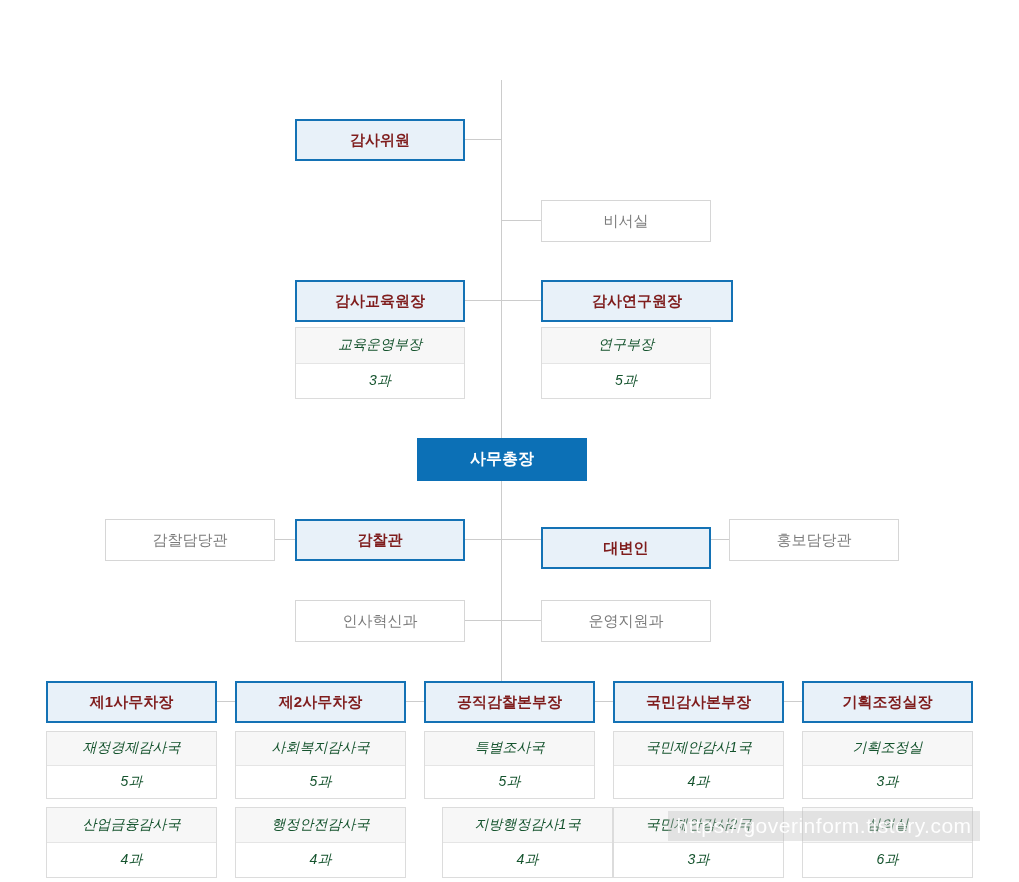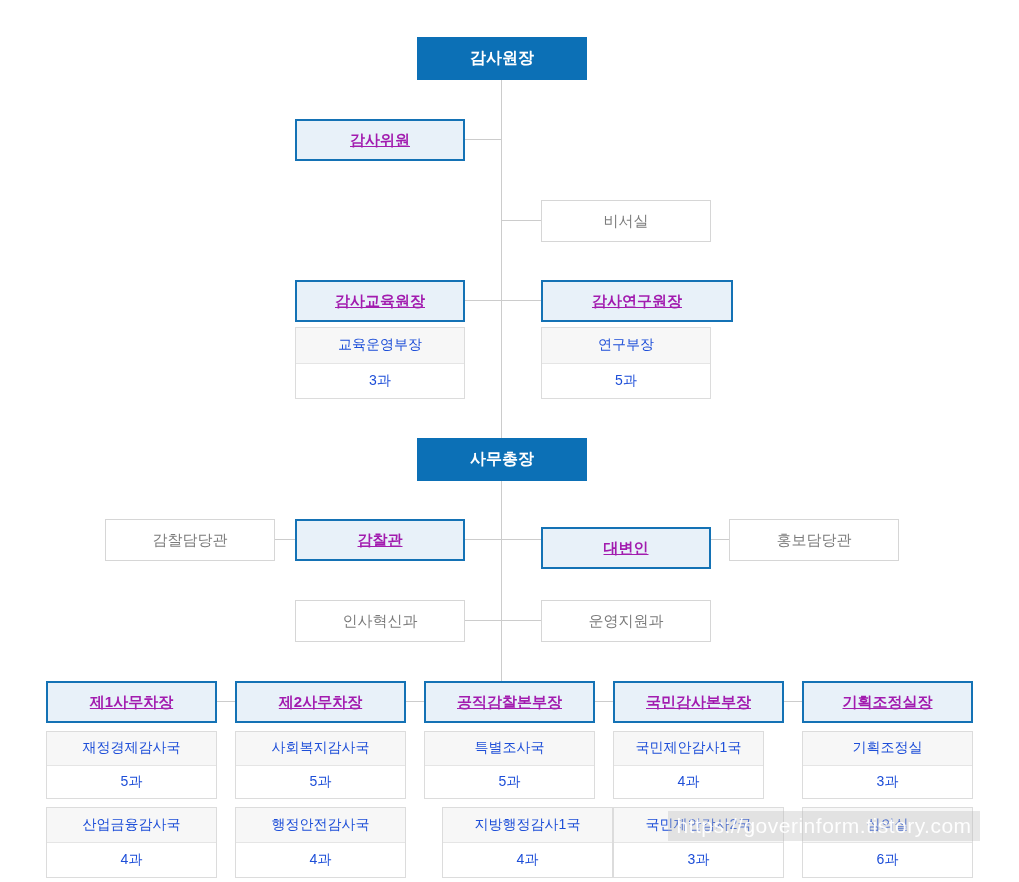--- a/index.html
+++ b/index.html
@@ -6,29 +6,29 @@
   #stage{
     position:relative;width:1019px;height:882px;background:#ffffff;overflow:hidden;
     font-family:"Liberation Sans","DejaVu Sans",sans-serif;
   }
   .box{
     position:absolute;box-sizing:border-box;
     display:flex;align-items:center;justify-content:center;text-align:center;
     white-space:nowrap;
   }
   .primary{background:#0c70b6;color:#ffffff;font-size:16px;font-weight:bold;}
-  .blue{background:#e8f1f9;border:2px solid #1472b5;color:#a21caf;font-size:15px;font-weight:bold;text-decoration:underline;}
+  .blue{background:#e8f1f9;border:2px solid #1472b5;color:#7f1d1d;font-size:15px;font-weight:bold;}
   .plain{background:#ffffff;border:1px solid #d6d6d6;color:#7b7b7b;font-size:15px;}
   .subgroup{
     position:absolute;box-sizing:border-box;border:1px solid #dcdcdc;background:#ffffff;
     display:flex;flex-direction:column;
   }
   .cell{
     flex:1;display:flex;align-items:center;justify-content:center;
-    font-size:14px;color:#1d4ed8;white-space:nowrap;
+    font-size:14px;color:#14532d;white-space:nowrap;font-style:italic;
   }
   .cell.gray{background:#f7f7f7;border-bottom:1px solid #e5e5e5;}
   .vline,.hline{position:absolute;background:#cccccc;}
   .vline{width:1px;}
   .hline{height:1px;}
   #watermark{
     position:absolute;left:668px;top:811px;width:312px;height:30px;
     background:rgba(187,187,187,0.35);color:rgba(255,255,255,0.95);
     display:flex;align-items:center;justify-content:center;
     font-size:21px;letter-spacing:0.5px;white-space:nowrap;overflow:hidden;
@@ -47,21 +47,20 @@
   <div class="hline" style="left:465px;top:300px;width:76px;"></div>
   <div class="hline" style="left:275px;top:539px;width:20px;"></div>
   <div class="hline" style="left:465px;top:539px;width:76px;"></div>
   <div class="hline" style="left:711px;top:539px;width:18px;"></div>
   <div class="hline" style="left:465px;top:620px;width:76px;"></div>
   <div class="hline" style="left:217px;top:701px;width:18px;"></div>
   <div class="hline" style="left:406px;top:701px;width:18px;"></div>
   <div class="hline" style="left:595px;top:701px;width:18px;"></div>
   <div class="hline" style="left:784px;top:701px;width:18px;"></div>
 
-  <div class="box primary" style="left:417px;top:37px;width:170px;height:43px;">감사원장</div>
   <div class="box blue" style="left:295px;top:119px;width:170px;height:42px;">감사위원</div>
   <div class="box plain" style="left:541px;top:200px;width:170px;height:42px;">비서실</div>
 
   <div class="box blue" style="left:295px;top:280px;width:170px;height:42px;">감사교육원장</div>
   <div class="subgroup" style="left:295px;top:327px;width:170px;height:72px;">
     <div class="cell gray">교육운영부장</div>
     <div class="cell">3과</div>
   </div>
 
   <div class="box blue" style="left:541px;top:280px;width:192px;height:42px;">감사연구원장</div>
@@ -104,21 +103,21 @@
   <div class="subgroup" style="left:424px;top:731px;width:171px;height:68px;">
     <div class="cell gray">특별조사국</div>
     <div class="cell">5과</div>
   </div>
   <div class="subgroup" style="left:424px;top:807px;width:171px;height:71px;margin-left:18px;">
     <div class="cell gray">지방행정감사1국</div>
     <div class="cell">4과</div>
   </div>
 
   <div class="box blue" style="left:613px;top:681px;width:171px;height:42px;">국민감사본부장</div>
-  <div class="subgroup" style="left:613px;top:731px;width:151px;height:68px;">
+  <div class="subgroup" style="left:613px;top:731px;width:171px;height:68px;">
     <div class="cell gray">국민제안감사1국</div>
     <div class="cell">4과</div>
   </div>
   <div class="subgroup" style="left:613px;top:807px;width:171px;height:71px;">
     <div class="cell gray">국민제안감사2국</div>
     <div class="cell">3과</div>
   </div>
 
   <div class="box blue" style="left:802px;top:681px;width:171px;height:42px;">기획조정실장</div>
   <div class="subgroup" style="left:802px;top:731px;width:171px;height:68px;">

